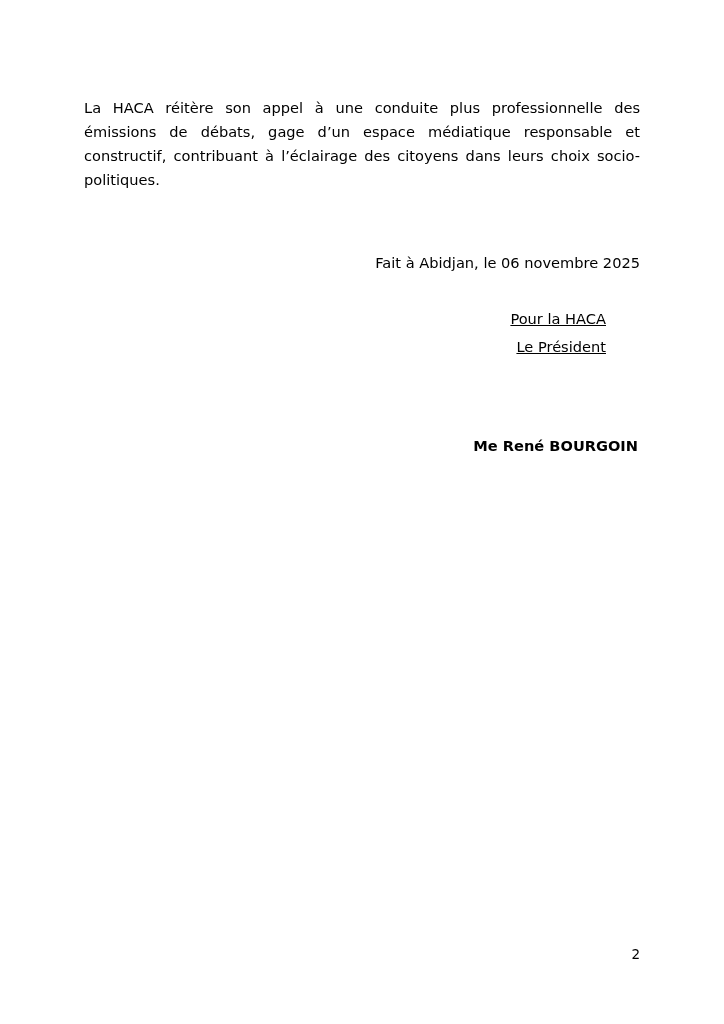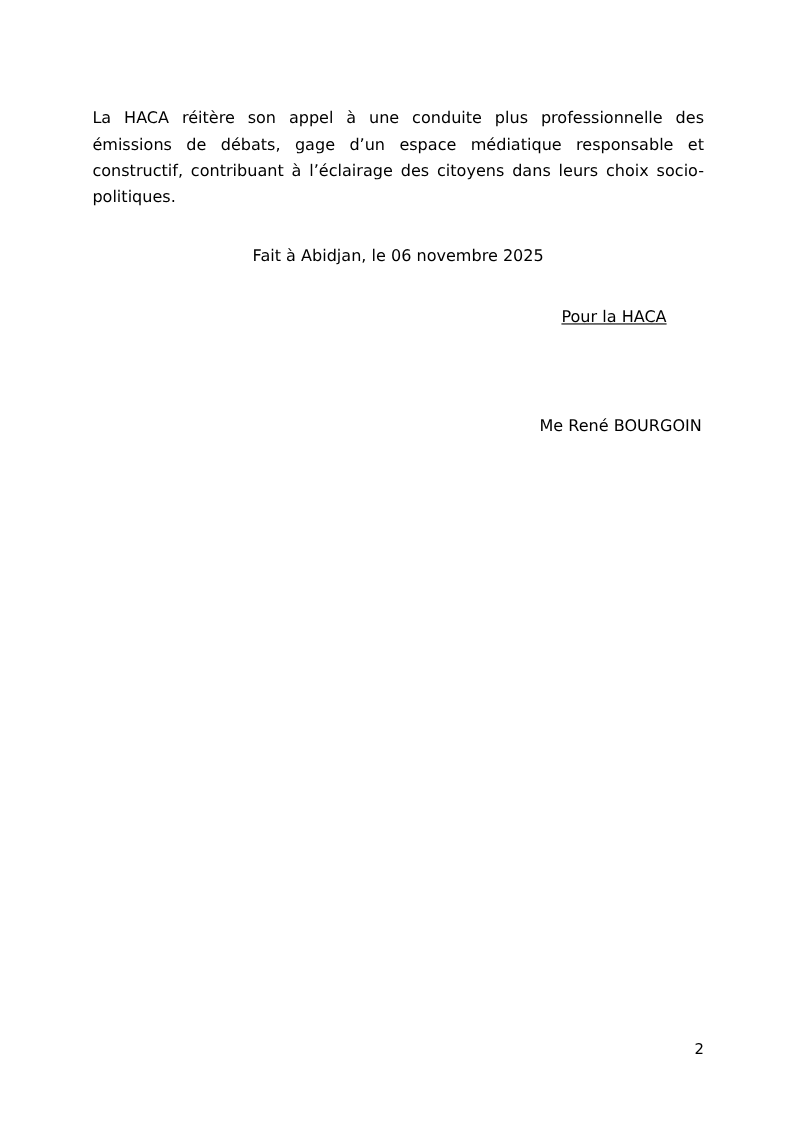--- a/index.html
+++ b/index.html
@@ -31,42 +31,42 @@
   }
   .body-paragraph {
     font-size: 14.6px;
     line-height: 24px;
     text-align: justify;
     text-justify: inter-word;
     margin: 0;
     color: #000000;
   }
   .date-line {
-    margin-top: 29px;
+    margin-top: 59px;
     font-size: 14.6px;
     line-height: 24px;
-    text-align: center;
+    text-align: right;
     padding-right: 0px;
   }
   .signature-block {
     margin-top: 30px;
     text-align: right;
     padding-right: 34px;
     text-decoration: underline;
   }
   .signature-line {
     font-size: 14.6px;
     line-height: 28px;
   }
   .signatory {
     margin-top: 74px;
     text-align: right;
     padding-right: 2px;
     font-size: 14.6px;
-    font-weight: normal;
+    font-weight: bold;
     line-height: 22px;
   }
   .page-number {
     position: absolute;
     left: 0;
     top: 946px;
     width: 640px;
     text-align: right;
     font-size: 13.5px;
     color: #000000;
@@ -78,20 +78,21 @@
 <div class="page">
 
   <div class="content">
 
     <p class="body-paragraph">La HACA réitère son appel à une conduite plus professionnelle des émissions de débats, gage d’un espace médiatique responsable et constructif, contribuant à l’éclairage des citoyens dans leurs choix socio-politiques.</p>
 
     <div class="date-line">Fait à Abidjan, le 06 novembre 2025</div>
 
     <div class="signature-block">
       <div class="signature-line">Pour la HACA</div>
+      <div class="signature-line">Le Président</div>
     </div>
 
     <div class="signatory">Me René BOURGOIN</div>
 
   </div>
 
   <div class="page-number">2</div>
 
 </div>
 

